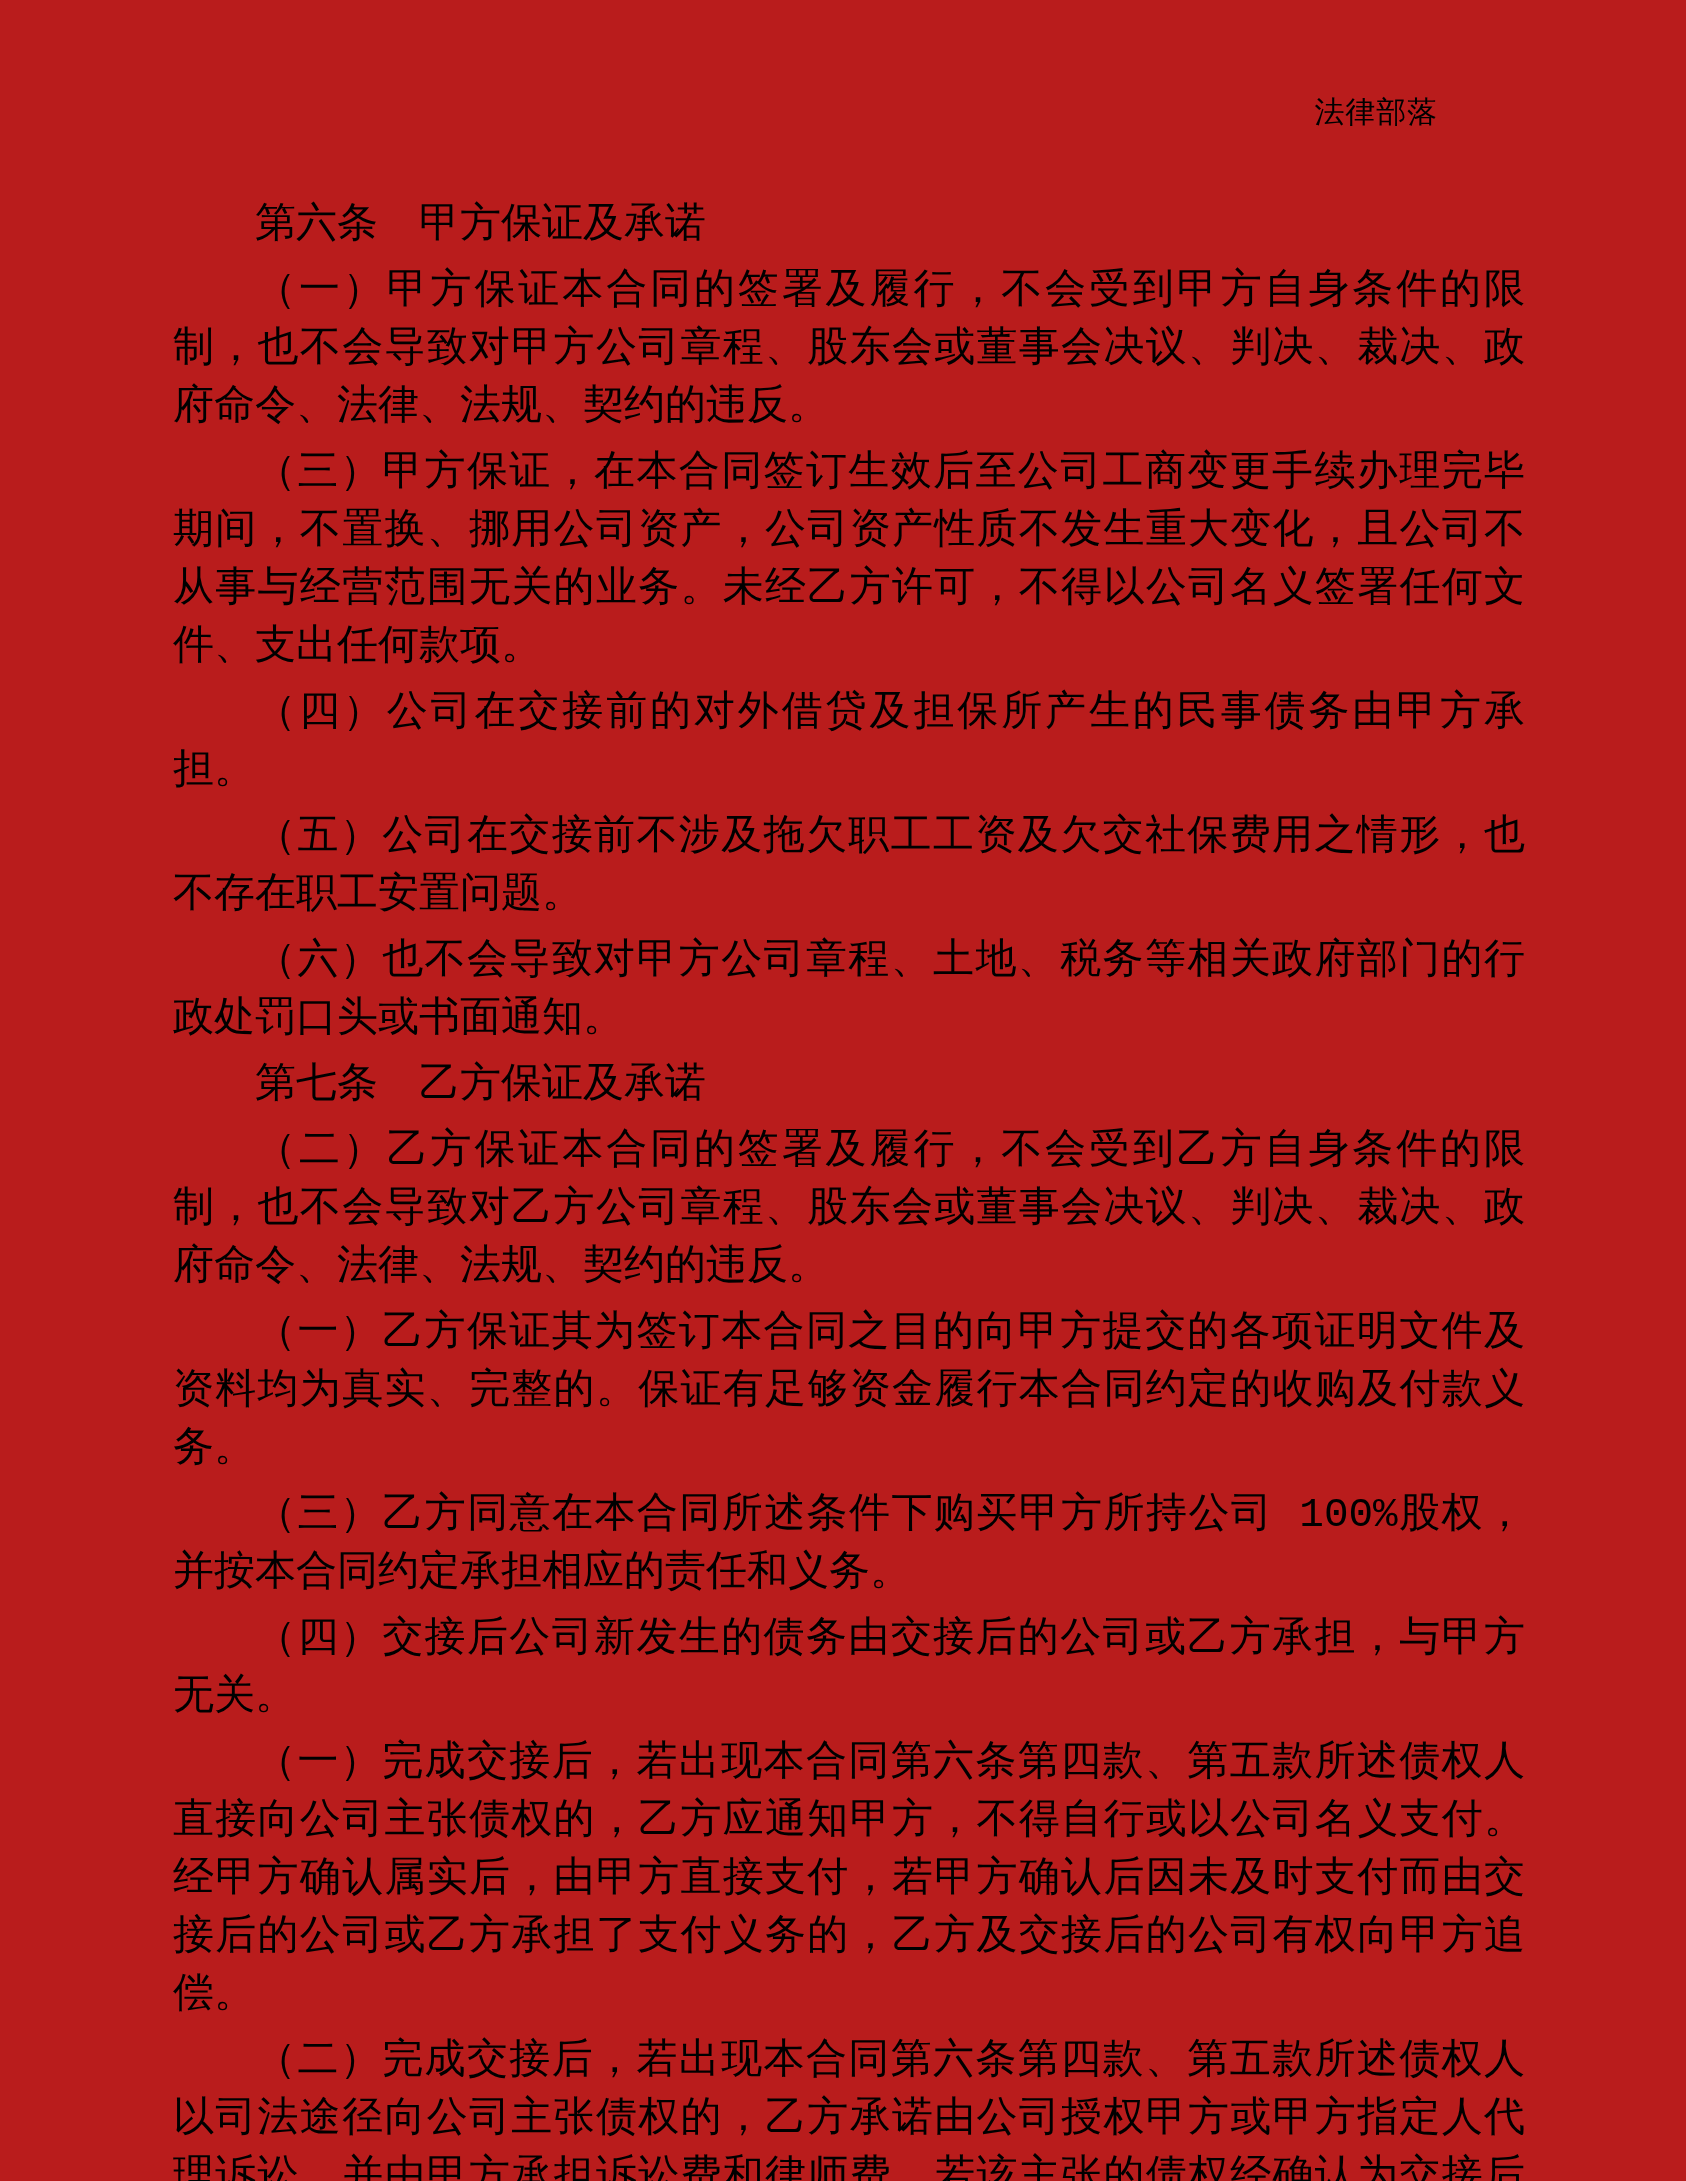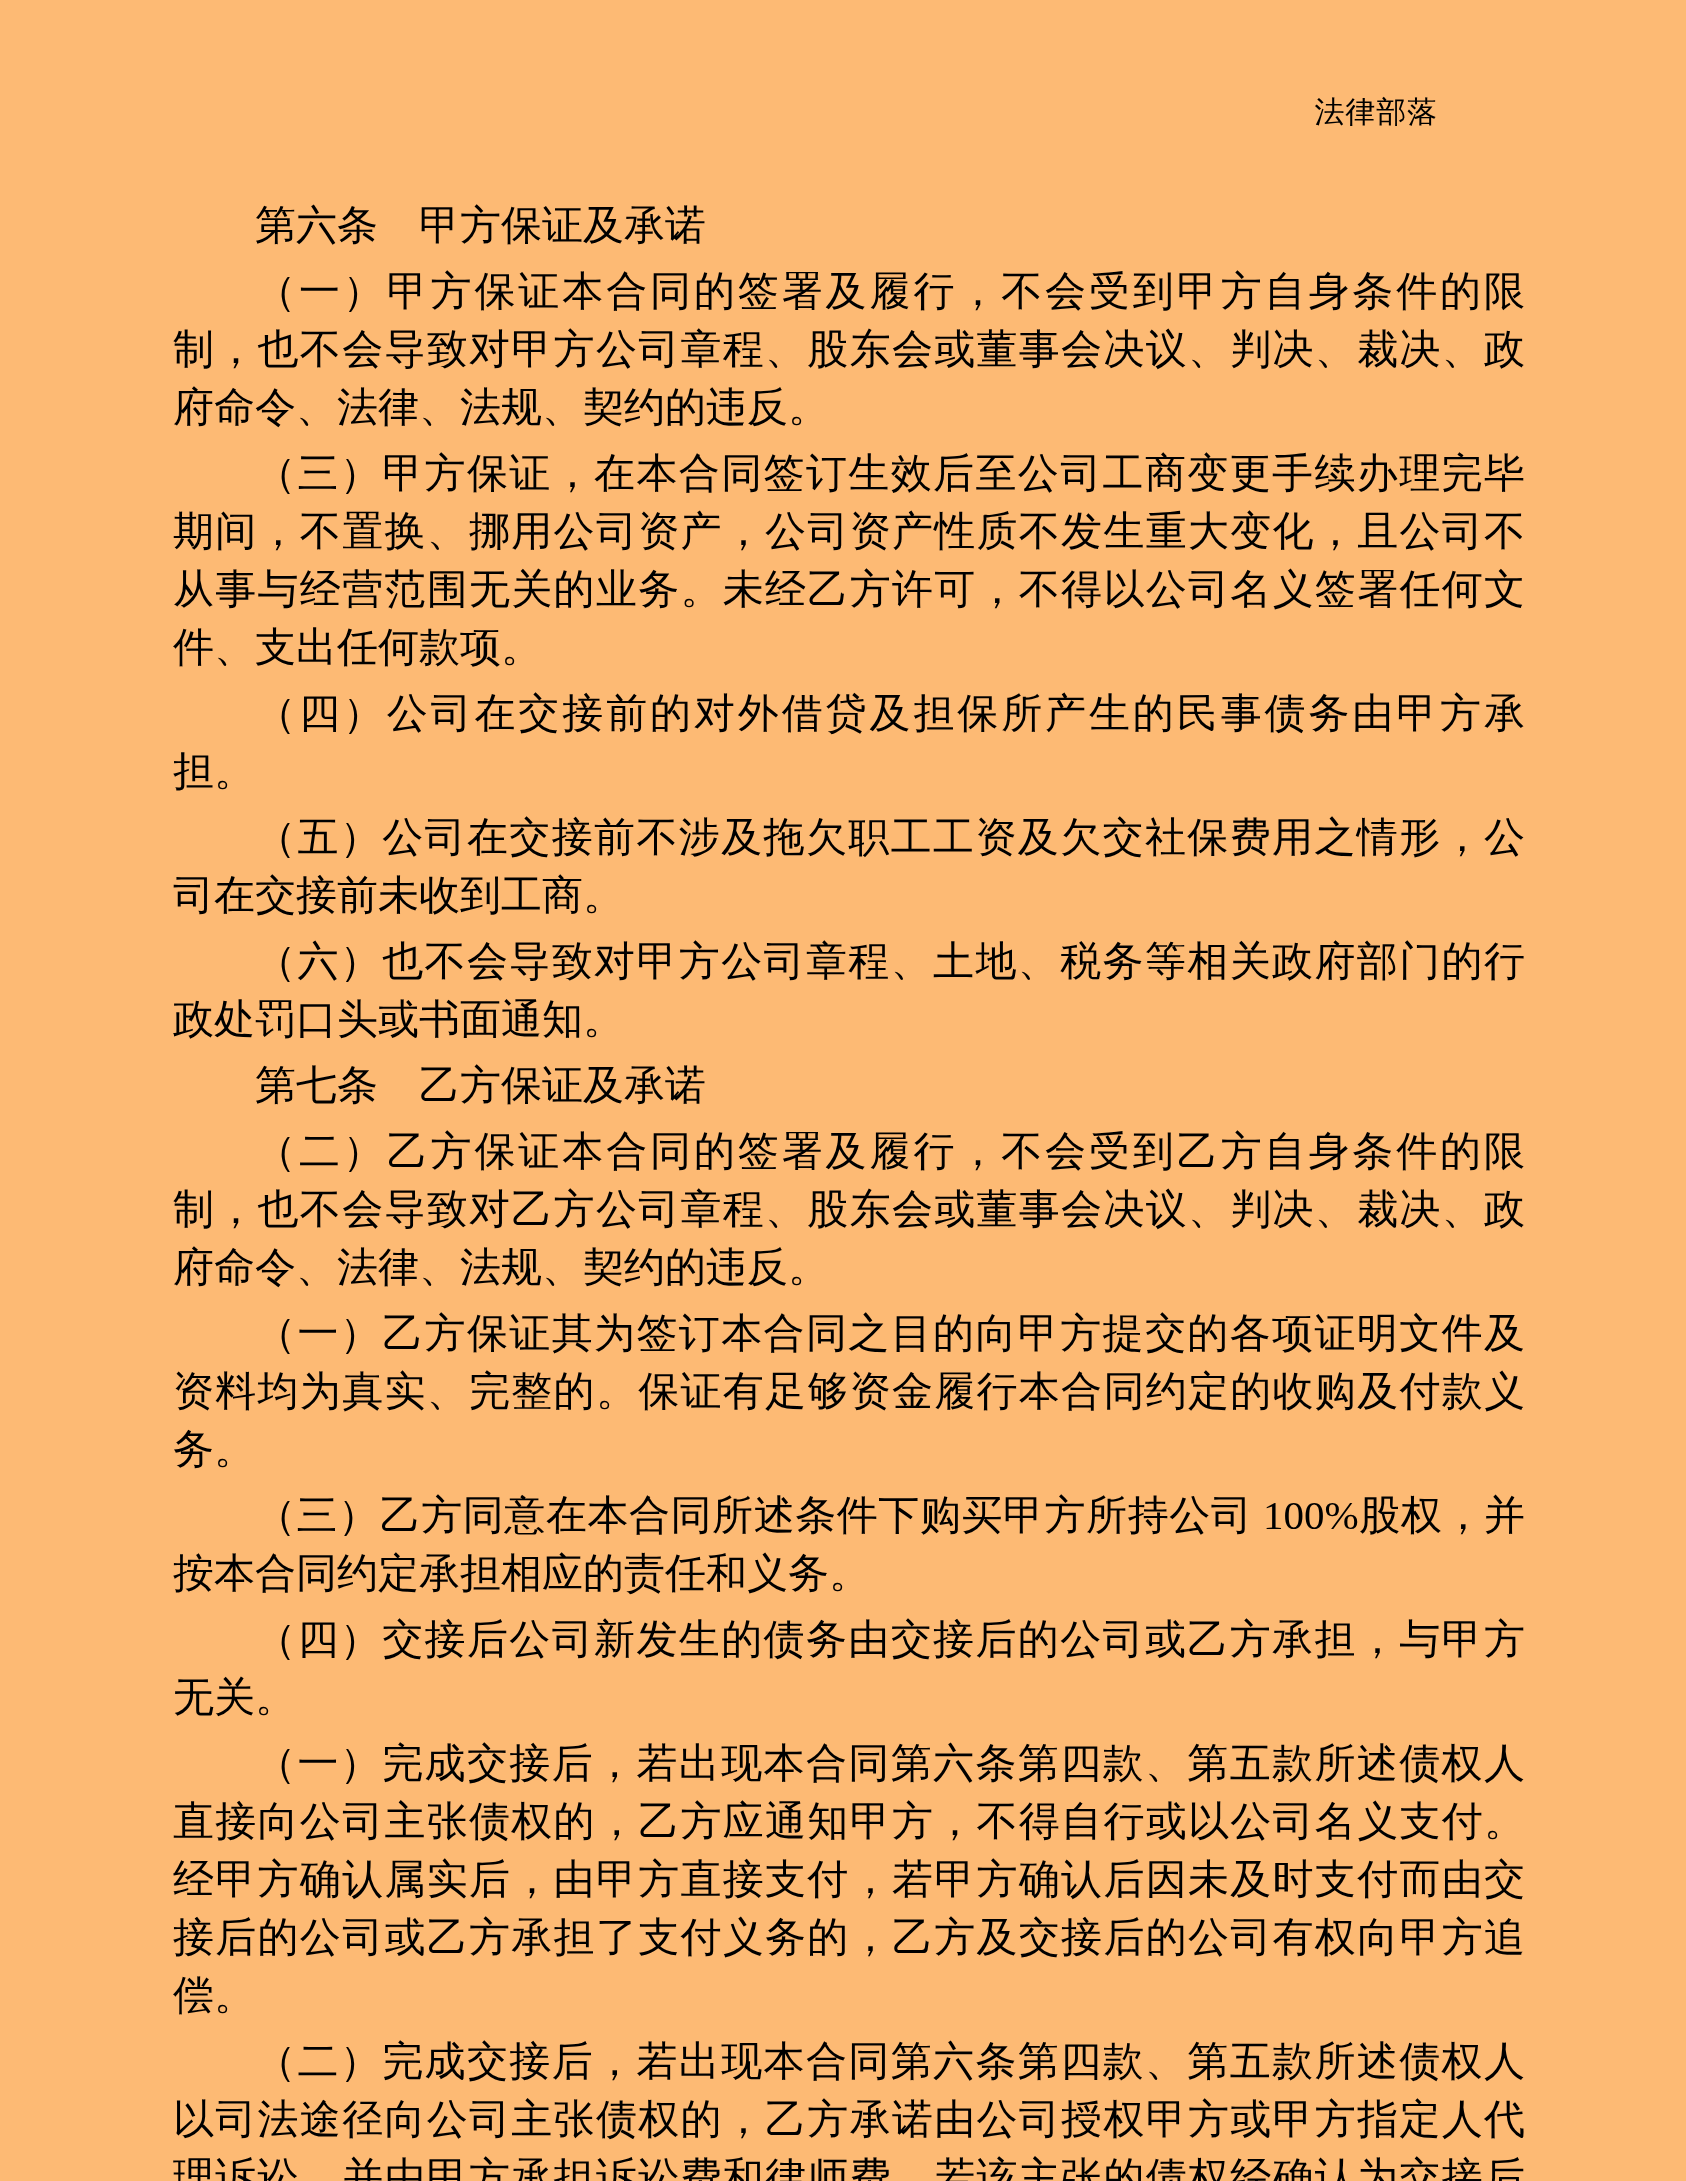--- a/index.html
+++ b/index.html
@@ -4,22 +4,22 @@
 <style>
   html, body {
     margin: 0;
     padding: 0;
     background: #ffffff;
   }
   .page {
     position: relative;
     width: 1686px;
     height: 2182px;
-    background: #fdba74;
-    font-family: Liberation Serif, serif;
+    background: #b91c1c;
+    font-family: Liberation Mono, monospace;
     color: #000000;
     box-sizing: border-box;
     overflow: hidden;
   }
   .page-header {
     position: absolute;
     top: 92px;
     right: 248px;
     font-size: 30px;
     letter-spacing: 0.9px;
@@ -46,21 +46,21 @@
 </head>
 <body>
 
 <div class="page">
   <div class="page-header">法律部落</div>
   <div class="content">
       <p>第六条　甲方保证及承诺</p>
       <p>（一）甲方保证本合同的签署及履行，不会受到甲方自身条件的限制，也不会导致对甲方公司章程、股东会或董事会决议、判决、裁决、政府命令、法律、法规、契约的违反。</p>
       <p>（三）甲方保证，在本合同签订生效后至公司工商变更手续办理完毕期间，不置换、挪用公司资产，公司资产性质不发生重大变化，且公司不从事与经营范围无关的业务。未经乙方许可，不得以公司名义签署任何文件、支出任何款项。</p>
       <p>（四）公司在交接前的对外借贷及担保所产生的民事债务由甲方承担。</p>
-      <p>（五）公司在交接前不涉及拖欠职工工资及欠交社保费用之情形，公司在交接前未收到工商。</p>
+      <p>（五）公司在交接前不涉及拖欠职工工资及欠交社保费用之情形，也不存在职工安置问题。</p>
       <p>（六）也不会导致对甲方公司章程、土地、税务等相关政府部门的行政处罚口头或书面通知。</p>
       <p>第七条　乙方保证及承诺</p>
       <p>（二）乙方保证本合同的签署及履行，不会受到乙方自身条件的限制，也不会导致对乙方公司章程、股东会或董事会决议、判决、裁决、政府命令、法律、法规、契约的违反。</p>
       <p>（一）乙方保证其为签订本合同之目的向甲方提交的各项证明文件及资料均为真实、完整的。保证有足够资金履行本合同约定的收购及付款义务。</p>
       <p>（三）乙方同意在本合同所述条件下购买甲方所持公司 100%股权，并按本合同约定承担相应的责任和义务。</p>
       <p>（四）交接后公司新发生的债务由交接后的公司或乙方承担，与甲方无关。</p>
       <p>（一）完成交接后，若出现本合同第六条第四款、第五款所述债权人直接向公司主张债权的，乙方应通知甲方，不得自行或以公司名义支付。经甲方确认属实后，由甲方直接支付，若甲方确认后因未及时支付而由交接后的公司或乙方承担了支付义务的，乙方及交接后的公司有权向甲方追偿。</p>
       <p>（二）完成交接后，若出现本合同第六条第四款、第五款所述债权人以司法途径向公司主张债权的，乙方承诺由公司授权甲方或甲方指定人代理诉讼，并由甲方承担诉讼费和律师费。若该主张的债权经确认为交接后形成，由交接后的公司及乙方清偿该笔债务，并承担诉讼费和甲方支付的律师费。</p>
     </div>
 </div>

